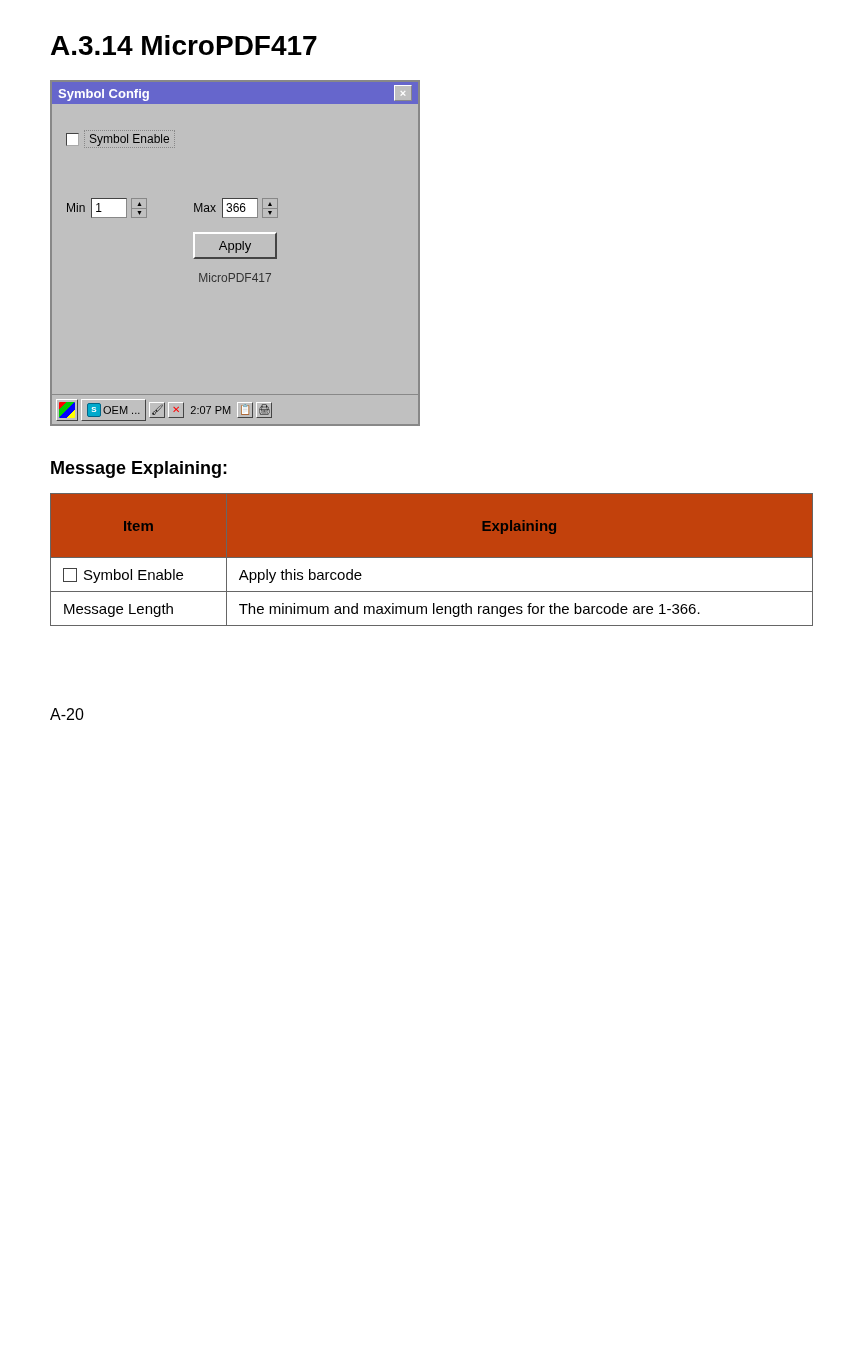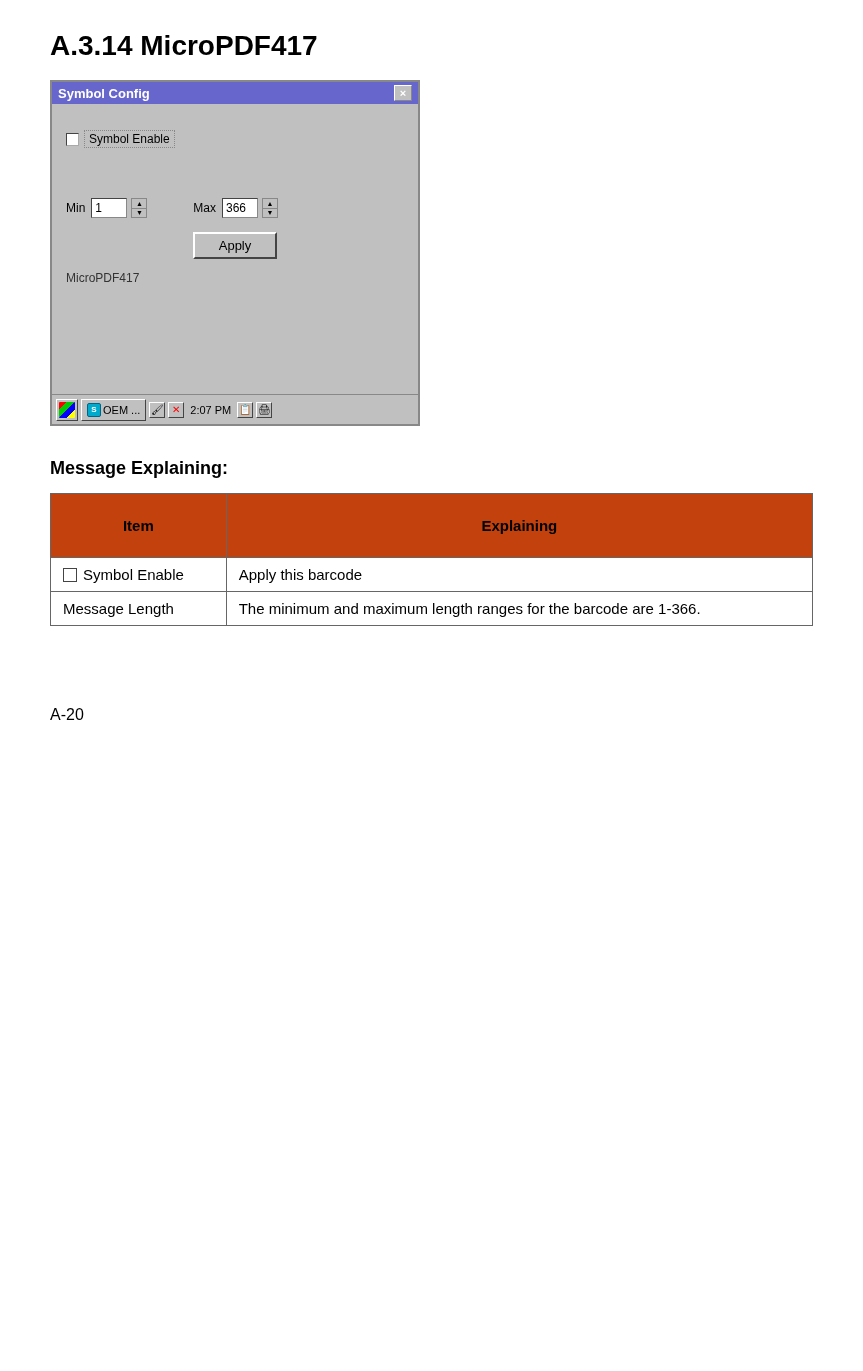--- a/index.html
+++ b/index.html
@@ -160,20 +160,21 @@
       border-bottom-color: #444;
       border-right-color: #444;
       padding: 4px 24px;
       font-size: 13px;
       font-family: Arial, sans-serif;
       cursor: pointer;
       min-width: 80px;
     }
 
     .dialog-footer-label {
+      text-align: center;
       font-size: 12px;
       color: #333;
       margin-bottom: 8px;
     }
 
     
     .taskbar {
       background: #c0c0c0;
       border-top: 1px solid #888;
       height: 30px;

